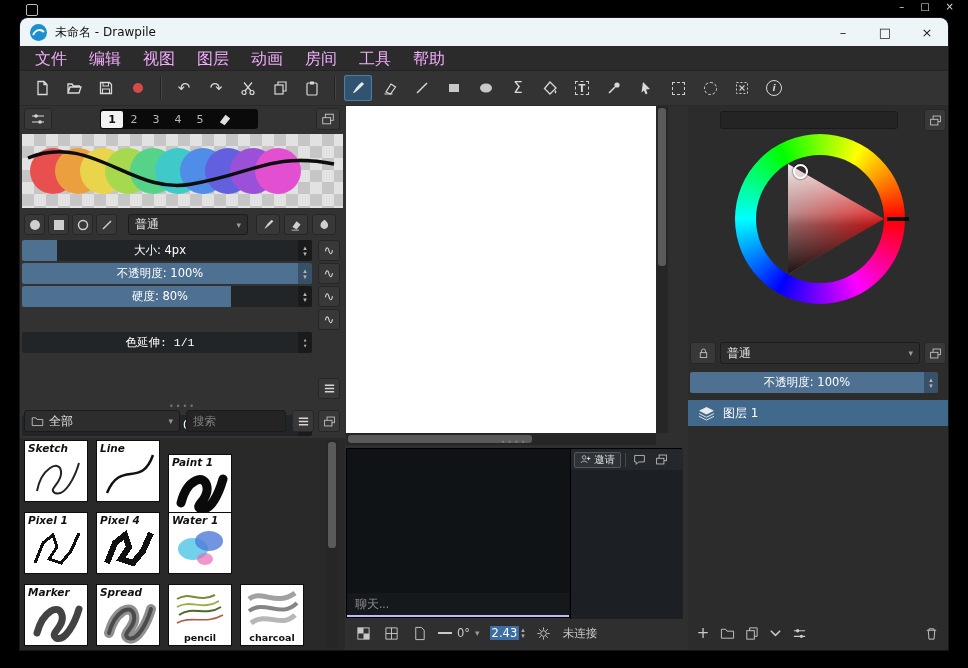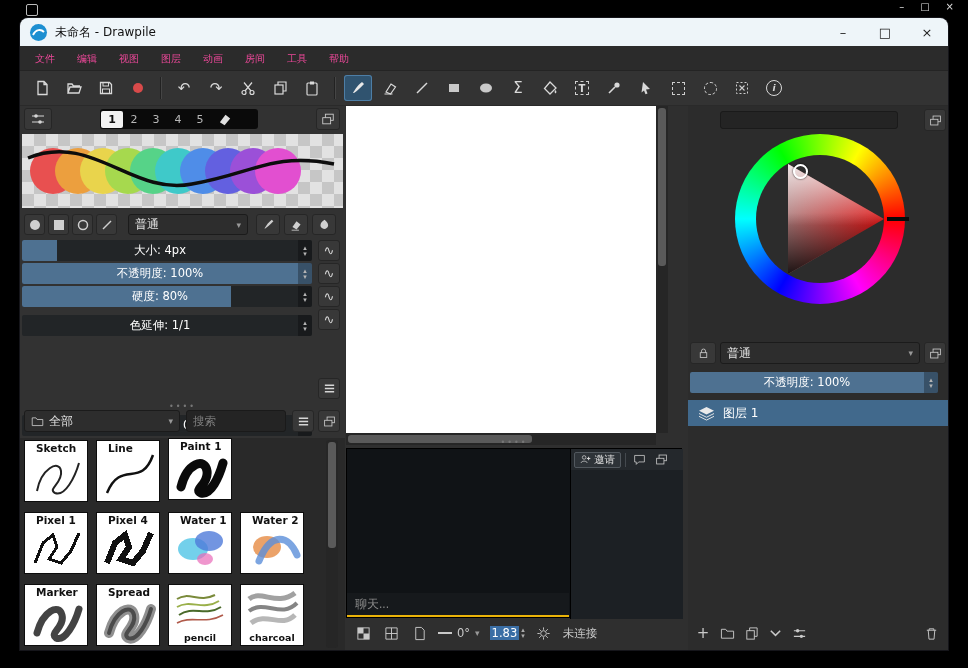--- a/index.html
+++ b/index.html
@@ -16,21 +16,21 @@
   .win{position:absolute;left:20px;top:18px;width:928px;height:632px;background:#323232;
        border-radius:8px 8px 0 0;overflow:hidden;box-shadow:0 0 0 1px #15151a;}
   .titlebar{position:absolute;left:0;top:0;width:100%;height:28px;background:#eef5f9;display:flex;align-items:center;}
   .title-ico{width:17px;height:17px;border-radius:50%;background:#1d8fd1;margin:0 8px 0 10px;position:relative;flex:0 0 auto;}
   .title-ico svg{position:absolute;left:0;top:0;}
   .title-text{font-size:12px;color:#111;}
   .win-ctrls{margin-left:auto;display:flex;height:100%;}
   .win-ctrl{width:42px;height:100%;display:flex;align-items:center;justify-content:center;font-size:13px;color:#222;}
 
   .menubar{position:absolute;left:0;top:28px;width:100%;height:25px;background:#2b2b2b;display:flex;align-items:center;padding-left:4px;box-sizing:border-box;border-bottom:1px solid #242424;}
-  .menu-item{padding:0 11px;font-size:10px;color:#ec4899;line-height:25px;}
+  .menu-item{padding:0 11px;font-size:16px;color:#f0abfc;line-height:25px;}
 
   .toolbar{position:absolute;left:0;top:53px;width:100%;height:35px;background:#333;display:flex;align-items:center;padding-left:8px;gap:4px;box-sizing:border-box;border-bottom:1px solid #2a2a2a;}
   .tbtn{width:28px;height:26px;display:flex;align-items:center;justify-content:center;color:#d9d9d9;border-radius:3px;font-size:14px;}
   .tbtn.active{background:#30536f;box-shadow:0 0 0 1px #4d7ea6 inset;}
   .tsep{width:2px;height:22px;background:linear-gradient(to right,#222 50%,#454545 50%);margin:0 4px;}
   .glyph{font-size:15px;line-height:1;}
   .dashedbox{width:13px;height:13px;border:1px dashed #cfcfcf;box-sizing:border-box;}
   .dashedcircle{width:13px;height:13px;border:1px dashed #cfcfcf;border-radius:50%;box-sizing:border-box;}
   .tbox{width:14px;height:14px;border:1px dashed #cfcfcf;box-sizing:border-box;font-size:10px;color:#d9d9d9;display:flex;align-items:center;justify-content:center;font-weight:bold;}
   .infocirc{width:14px;height:14px;border:1.3px solid #d9d9d9;border-radius:50%;font-size:9px;color:#d9d9d9;display:flex;align-items:center;justify-content:center;font-style:italic;font-weight:bold;}
@@ -61,37 +61,37 @@
   .spin::before{content:"▴";font-size:7px;line-height:6px;}
   .spin::after{content:"▾";font-size:7px;line-height:6px;}
   .curve-btn{position:absolute;left:298px;width:22px;height:21px;font-size:13px;}
   .dots-splitter{position:absolute;width:100%;text-align:center;color:#777;font-size:8px;letter-spacing:2px;line-height:6px;}
 
   .search-input{background:#242424;border:1px solid #1a1a1a;border-radius:3px;color:#ddd;font-size:11.5px;padding:6px 6px;box-sizing:border-box;}
   .search-input::placeholder{color:#7f7f7f;}
 
   .preset-grid-bg{position:absolute;left:0;top:332px;width:325px;height:212px;background:#292929;}
   .tile{position:absolute;width:64px;height:62px;background:#fff;border:1px solid #0d0d0d;box-sizing:border-box;overflow:hidden;}
-  .tile-label{position:absolute;left:3px;top:1px;font-size:10.5px;font-weight:bold;color:#111;margin-left:8px;}
+  .tile-label{position:absolute;left:3px;top:1px;font-size:10.5px;font-style:italic;font-weight:bold;color:#111;}
   .tile-caption{position:absolute;left:0;bottom:0;width:100%;height:14px;background:#fff;font-size:9.5px;color:#111;text-align:center;line-height:14px;font-weight:bold;}
   .tile svg{position:absolute;left:0;top:0;}
 
   .vscrollbar{background:#262626;border-radius:3px;}
   .vthumb{position:absolute;left:2px;right:2px;background:#5a5a5a;border-radius:3px;}
   .hthumb{position:absolute;top:2px;bottom:2px;background:#5a5a5a;border-radius:3px;}
 
   
   .center-col{position:absolute;left:326px;top:0;width:336px;height:544px;}
   .canvas{position:absolute;left:0;top:0;width:310px;height:327px;background:#fff;}
   .canvas-vscroll{position:absolute;left:310px;top:0;width:12px;height:327px;background:#262626;}
   .canvas-hscroll{position:absolute;left:0;top:327px;width:310px;height:12px;background:#262626;}
 
   .chat{position:absolute;left:0;top:342px;width:336px;height:170px;background:#101316;border:1px solid #000;box-sizing:border-box;}
   .chat-log{position:absolute;left:0;top:0;width:222px;height:144px;background:#101316;}
-  .chat-input-row{position:absolute;left:0;top:144px;width:222px;height:24px;background:#16191c;border-bottom:2px solid #eab308;box-sizing:border-box;display:flex;align-items:center;}
+  .chat-input-row{position:absolute;left:0;top:144px;width:222px;height:24px;background:#16191c;border-bottom:2px solid #c4b5fd;box-sizing:border-box;display:flex;align-items:center;}
   .chat-input{background:transparent;border:none;outline:none;color:#ddd;font-size:12px;padding:0 8px;width:100%;}
   .chat-input::placeholder{color:#8a8a8a;}
   .userpanel{position:absolute;left:223px;top:0;width:113px;height:170px;background:#1c2024;border-left:1px solid #000;box-sizing:border-box;}
   .userpanel-top{position:absolute;left:0;top:0;width:100%;height:21px;background:#24282c;display:flex;align-items:center;gap:4px;padding:0 3px;box-sizing:border-box;}
   .invite-btn{height:16px;background:#2e3338;border:1px solid #52585e;border-radius:2px;color:#dcdcdc;font-size:10.5px;display:flex;align-items:center;gap:3px;padding:0 5px;}
   .mini-ibtn{width:18px;height:16px;display:flex;align-items:center;justify-content:center;color:#c9c9c9;}
 
   .statusbar{position:absolute;left:0;top:514px;width:336px;height:26px;display:flex;align-items:center;gap:10px;padding-left:8px;box-sizing:border-box;color:#c9c9c9;font-size:11.5px;}
   .sb-ico{width:18px;height:18px;display:flex;align-items:center;justify-content:center;color:#c9c9c9;}
   .zoom-val{background:#3a6ea5;color:#fff;padding:0 2px;font-size:11.5px;}
@@ -379,21 +379,21 @@
 
         <div class="srow" style="top:180px;">
           <div class="sfill" style="width:72%"></div>
           <span class="slabel">硬度: 80%</span>
           <div class="spin"></div>
         </div>
         <div class="sq-btn curve-btn" style="top:180px;">∿</div>
 
         <div class="sq-btn curve-btn" style="top:203px;">∿</div>
 
-        <div class="srow" style="top:209px;">
+        <div class="srow" style="top:226px;font-family:Liberation Mono, monospace;">
           <div class="sfill" style="width:0%"></div>
           <span class="slabel">色延伸: 1/1</span>
           <div class="spin"></div>
         </div>
 
 
         <div class="srow" style="top:273px;margin-top:36px;">
           <div class="sfill" style="width:0%"></div>
           <span class="slabel">抖动修正: 0</span>
           <div class="spin"></div>
@@ -431,21 +431,21 @@
                 <path d="M12 50 C16 28 34 18 36 30 C38 42 22 48 30 52 C40 56 50 36 54 22" stroke="#222" stroke-width="2" fill="none"></path>
               </svg>
             <span class="tile-label">Sketch</span>
           </div>
           <div class="tile" style="left:76px;top:2px;">
             <svg width="64" height="62" viewBox="0 0 64 62">
                 <path d="M10 52 C24 18 44 48 56 14" stroke="#111" stroke-width="2.5" fill="none"></path>
               </svg>
             <span class="tile-label">Line</span>
           </div>
-          <div class="tile" style="left:148px;top:0;">
+          <div class="tile" style="left:148px;top:16px;">
             <svg width="64" height="62" viewBox="0 0 64 62">
                 <path d="M12 48 C18 24 36 18 38 32 C40 46 24 50 32 54 C42 56 50 38 54 24" stroke="#0a0a0a" stroke-width="9" stroke-linecap="round" fill="none"></path>
               </svg>
             <span class="tile-label">Paint 1</span>
           </div>
 
           <div class="tile" style="left:4px;top:74px;">
             <svg width="64" height="62" viewBox="0 0 64 62" shape-rendering="crispEdges">
                 <path d="M10 50 L18 30 L28 22 L32 34 L24 46 L36 50 L46 38 L54 20" stroke="#111" stroke-width="3" fill="none"></path>
               </svg>
@@ -457,27 +457,20 @@
               </svg>
             <span class="tile-label">Pixel 4</span>
           </div>
           <div class="tile" style="left:148px;top:74px;">
             <svg width="64" height="62" viewBox="0 0 64 62">
                 <ellipse cx="24" cy="36" rx="15" ry="11" fill="#5bc8e8" opacity=".85"></ellipse>
                 <ellipse cx="40" cy="28" rx="14" ry="10" fill="#4f7ad9" opacity=".8"></ellipse>
                 <ellipse cx="36" cy="46" rx="8" ry="6" fill="#e86ab8" opacity=".7"></ellipse>
               </svg>
             <span class="tile-label">Water 1</span>
-          </div>
-          <div class="tile" style="left:220px;top:74px;">
-            <svg width="64" height="62" viewBox="0 0 64 62">
-                <ellipse cx="26" cy="34" rx="14" ry="11" fill="#e8924f" opacity=".85"></ellipse>
-                <path d="M18 48 C30 18 48 22 56 42" stroke="#5b8fd9" stroke-width="7" fill="none" opacity=".8" stroke-linecap="round"></path>
-              </svg>
-            <span class="tile-label">Water 2</span>
           </div>
 
           <div class="tile" style="left:4px;top:146px;">
             <svg width="64" height="62" viewBox="0 0 64 62">
                 <path d="M12 48 C18 26 34 18 37 30 C40 42 24 48 31 53 C40 57 50 38 54 24" stroke="#333" stroke-width="7" stroke-linecap="round" fill="none" opacity=".92"></path>
               </svg>
             <span class="tile-label">Marker</span>
           </div>
           <div class="tile" style="left:76px;top:146px;">
             <svg width="64" height="62" viewBox="0 0 64 62">
@@ -568,21 +561,21 @@
             <svg width="15" height="15" viewBox="0 0 16 16">
                 <path d="M4 1.5 h6 l3 3 V14.5 H4 z" stroke="#c9c9c9" fill="none"></path>
               </svg>
           </div>
           <div style="display:flex;align-items:center;gap:5px;">
             <span style="display:inline-block;width:14px;height:2px;background:#c9c9c9;"></span>
             <span>0°</span>
             <span style="font-size:9px;color:#999;">▾</span>
           </div>
           <div style="display:flex;align-items:center;">
-            <span class="zoom-val">1.83</span>
+            <span class="zoom-val">2.43</span>
             <span class="mini-spin"></span>
           </div>
           <div class="sb-ico">
             <svg width="15" height="15" viewBox="0 0 16 16">
                 <circle cx="8" cy="8" r="3" stroke="#c9c9c9" fill="none"></circle>
                 <path d="M8 1.5 V4 M8 12 v2.5 M1.5 8 H4 M12 8 h2.5 M3.4 3.4 L5.2 5.2 M10.8 10.8 l1.8 1.8 M12.6 3.4 L10.8 5.2 M5.2 10.8 l-1.8 1.8" stroke="#c9c9c9"></path>
               </svg>
           </div>
           <span>未连接</span>
         </div>

